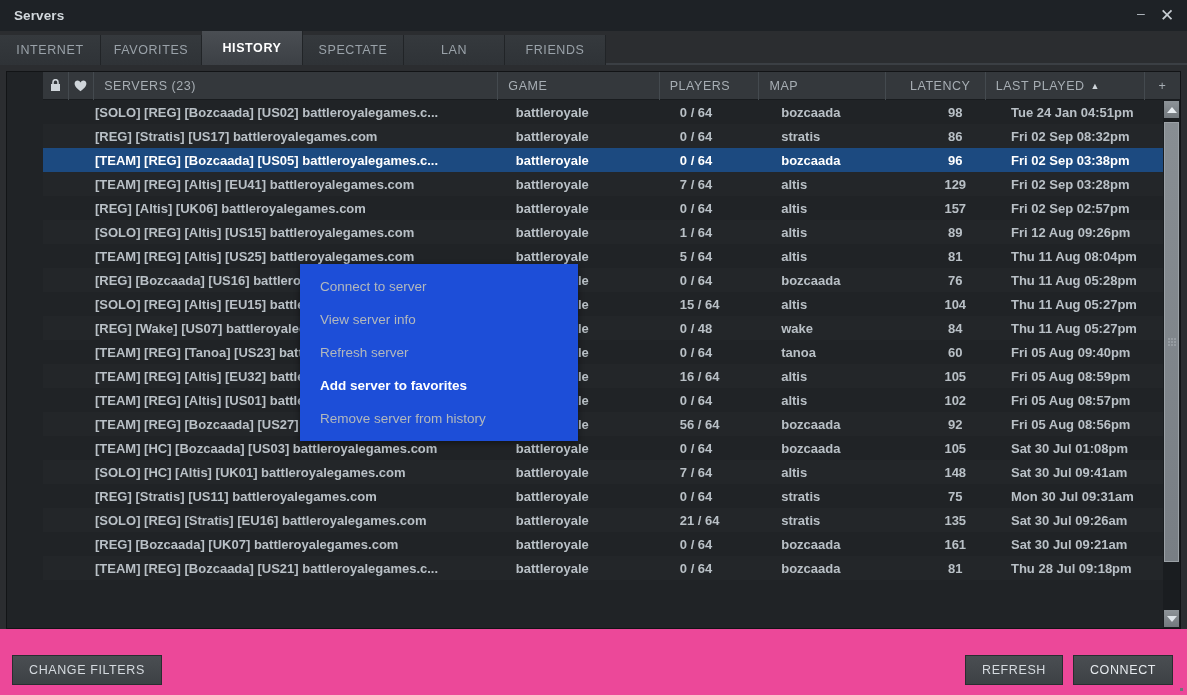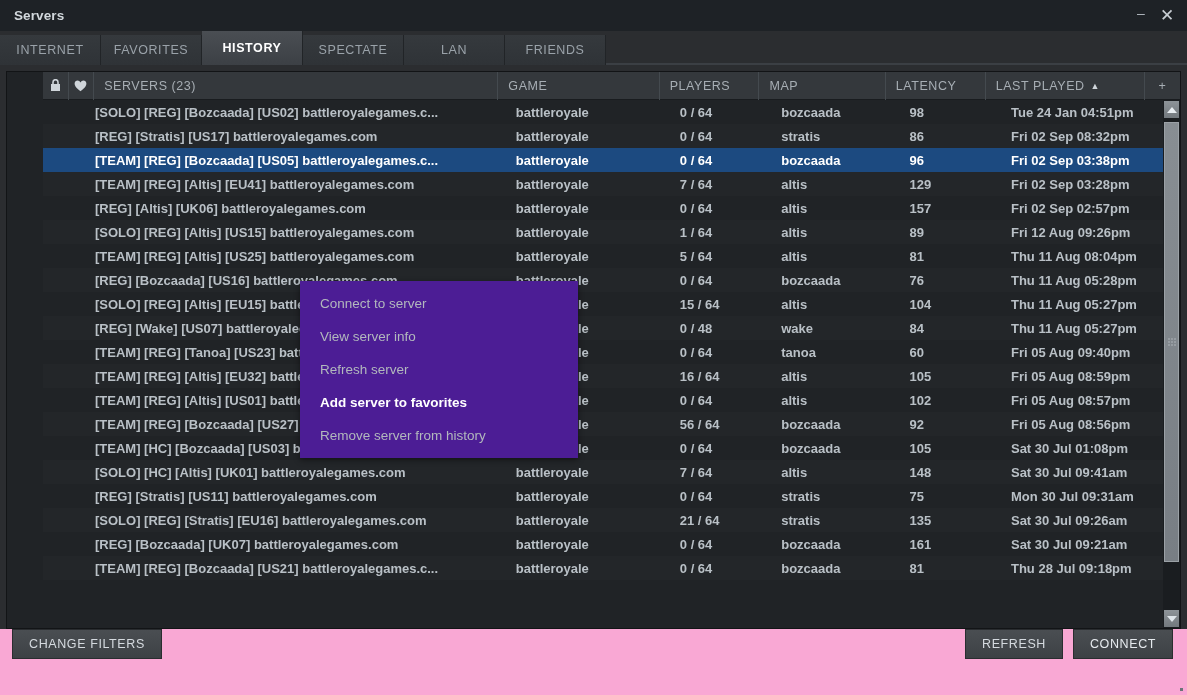--- a/index.html
+++ b/index.html
@@ -108,21 +108,21 @@
   .ico { display:inline-block; }
   .ico svg { display:block; }
 
   
   .c-lock   { width: 27px; }
   .c-heart  { width: 27px; }
   .c-name   { width: 427px; }
   .c-game   { width: 170px; }
   .c-play   { width: 105px; }
   .c-map    { width: 133px; }
-  .c-lat    { width: 105px; }
+  .c-lat    { width: 105px; justify-content: center; }
   .c-last   { width: 168px; }
   .c-plus   { width: 37px; }
 
   .rows-wrap {
     flex: 1 1 auto;
     position: relative;
     overflow: hidden;
     background: #202326;
   }
   .rows {
@@ -169,41 +169,41 @@
     transform: translate(-50%,-50%);
     width: 9px; height: 9px;
     background-image:
       radial-gradient(#d8dde2 38%, transparent 40%);
     background-size: 3px 3px;
   }
 
   
   .ctxmenu {
     position: absolute;
-    left: 257px; top: 181px;
+    left: 257px; top: 164px;
     width: 278px;
-    background: #4c1d95;
+    background: #1d4ed8;
     z-index: 50;
     padding: 6px 0 6px 0;
     box-shadow: 0 2px 6px rgba(0,0,0,.45);
   }
   .ctxitem {
     height: 33px; display: flex; align-items: center;
     padding-left: 20px;
     font-size: 13.5px; color: #b2b8bd;
     white-space: nowrap;
   }
   .ctxitem.hot { color: #ffffff; font-weight: bold; }
 
   
   .bottombar {
     flex: 0 0 66px; height: 66px;
-    background: #f9a8d4;
-    display: flex; align-items: flex-start;
-    padding: 0 14px 0 12px;
+    background: #ec4899;
+    display: flex; align-items: flex-end;
+    padding: 0 14px 10px 12px;
     position: relative;
   }
   .btn {
     height: 30px;
     display: flex; align-items: center; justify-content: center;
     padding: 0 16px;
     font-size: 12.5px; letter-spacing: .6px;
     color: #d5dadf;
     background: linear-gradient(180deg,#4a4e52 0%, #3d4145 100%);
     border: 1px solid #2a2d30;

